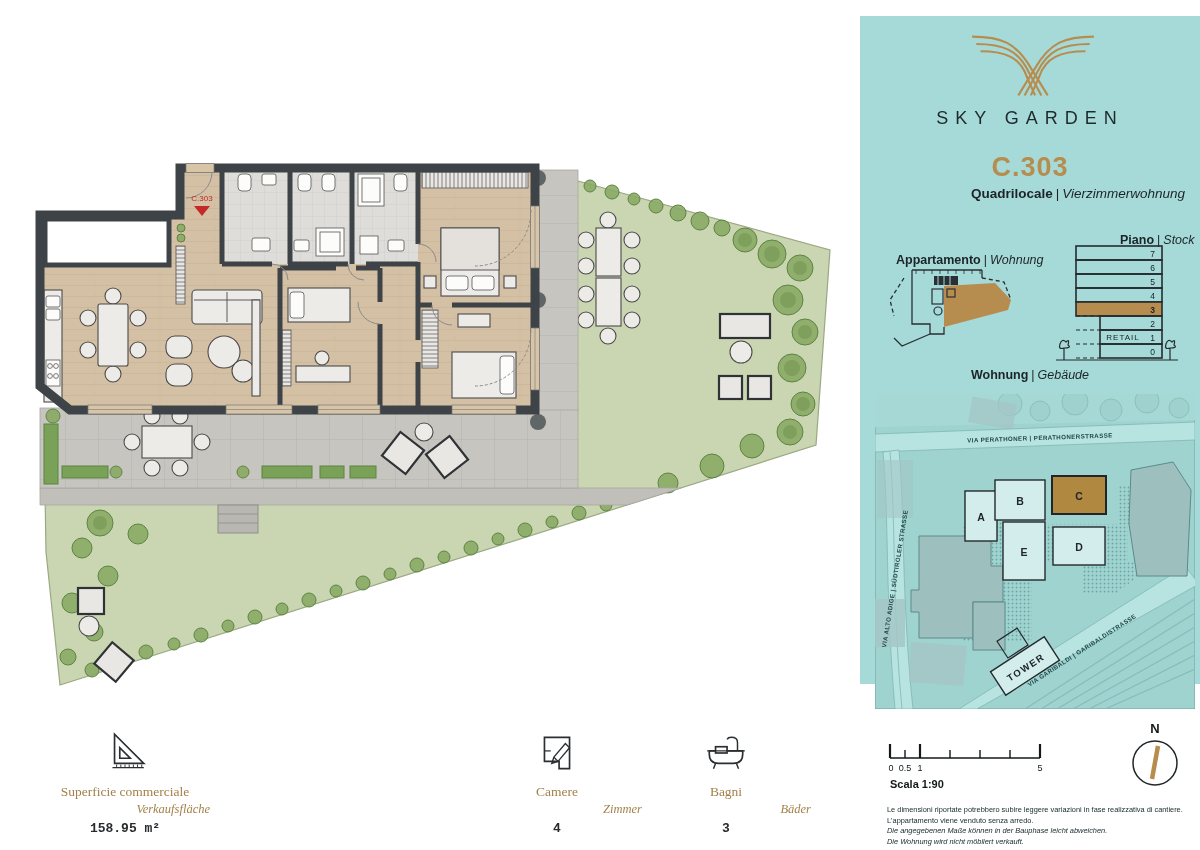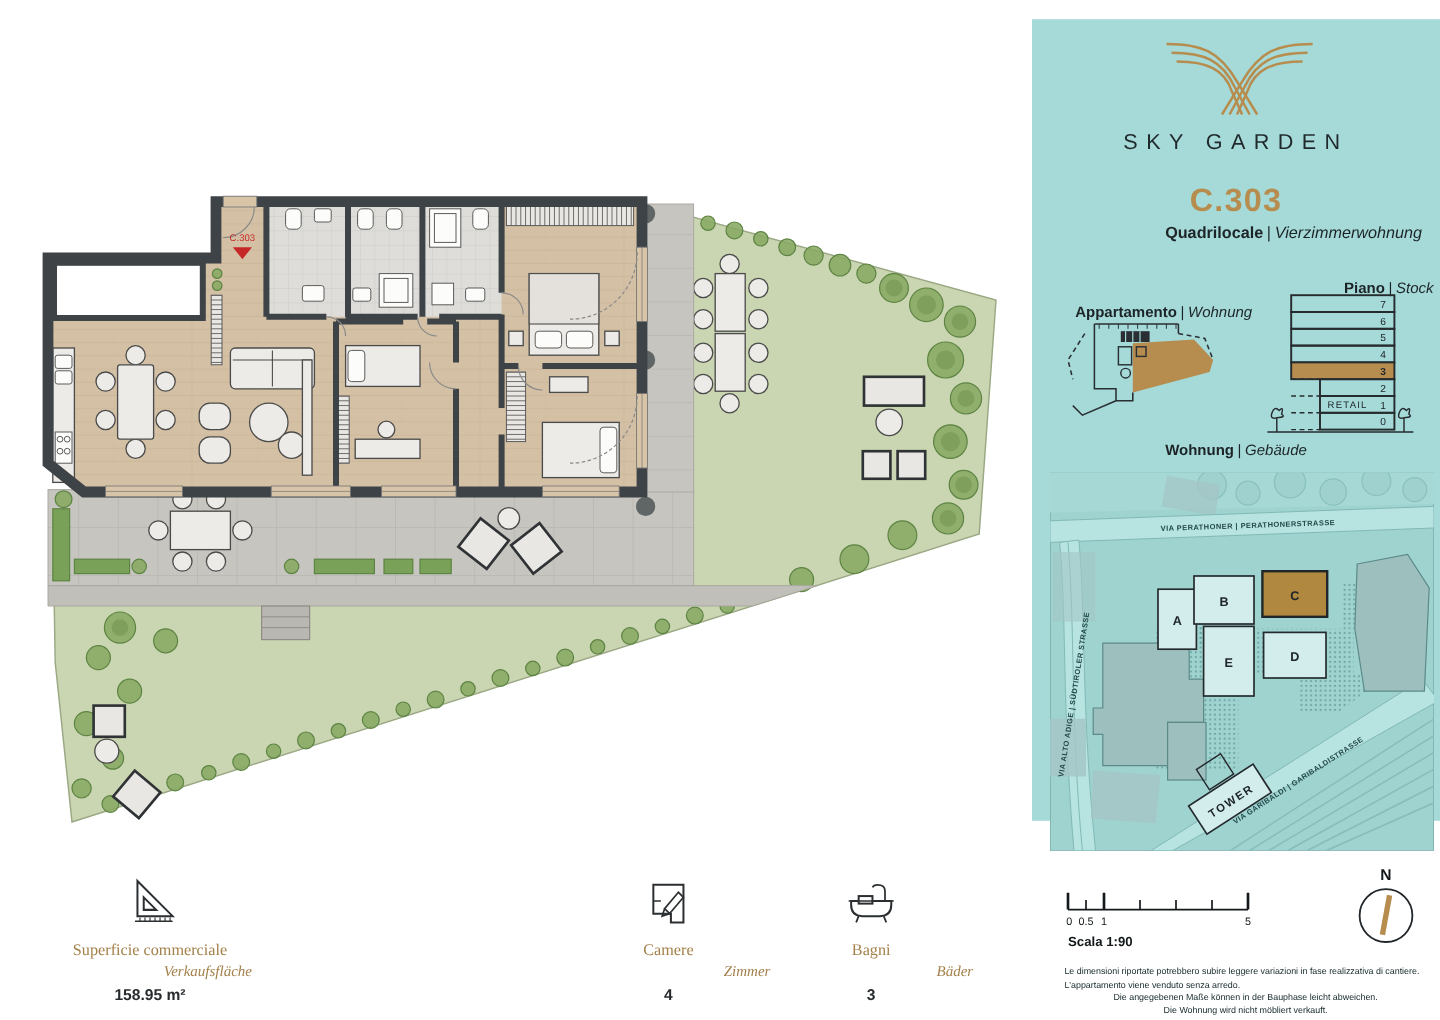--- a/index.html
+++ b/index.html
@@ -16,27 +16,27 @@
   .unit-type{left:0;top:170px;width:100%;text-align:center;font-size:13.5px;color:#1d2427;padding-left:48px;}
   .sec-head{font-size:12.5px;color:#1d2427;white-space:nowrap;}
   .sec-head .b{font-weight:bold;}
   .sec-head .i{font-style:italic;}
   .sep{padding:0 3px;}
   .sec-apartment{left:36px;top:217px;margin-top:20px;}
   .sec-floor{left:232px;top:217px;padding-left:28px;}
   .sec-building{left:0;top:352px;width:100%;text-align:center;}
   .disclaimer{left:27px;top:789px;width:302px;font-size:7.4px;line-height:10.6px;color:#15282a;}
   .disclaimer p{margin:0;}
-  .disclaimer .de{text-align:center;}
+  .disclaimer .de{font-style:italic;}
   
   .stat{position:absolute;width:170px;text-align:center;top:730px;}
   .stat .icon{height:50px;}
   .stat .l1{font-family:"Liberation Serif",serif;font-size:13.5px;color:#a3804a;margin-top:4px;}
   .stat .l2{font-family:"Liberation Serif",serif;font-size:12.5px;font-style:italic;color:#a3804a;margin-top:2px;text-align:right;}
-  .stat .val{font-size:13px;font-weight:bold;color:#272b2d;margin-top:4px;}
+  .stat .val{font-size:13px;font-weight:bold;color:#272b2d;margin-top:4px;font-family:Liberation Mono, monospace;}
   
   .tr{fill:#87a862;stroke:#5d8443;stroke-width:1;fill-opacity:.88;}
   .tri{fill:#6b8f4b;opacity:.45;stroke:none;}
   .fur{fill:#edebe7;stroke:#4b4b4b;stroke-width:1.1;}
   .fix{fill:#fcfcfa;stroke:#555;stroke-width:0.8;}
   .wall{fill:none;stroke:#3e4347;}
   .arc{fill:none;stroke:#8a8a8a;stroke-width:1;}
   .win{fill:#d8c5a8;stroke:#777;stroke-width:0.7;}
   .gl{stroke:#777;stroke-width:0.6;}
   .planter{fill:#79a158;stroke:#5d8443;stroke-width:1;}

